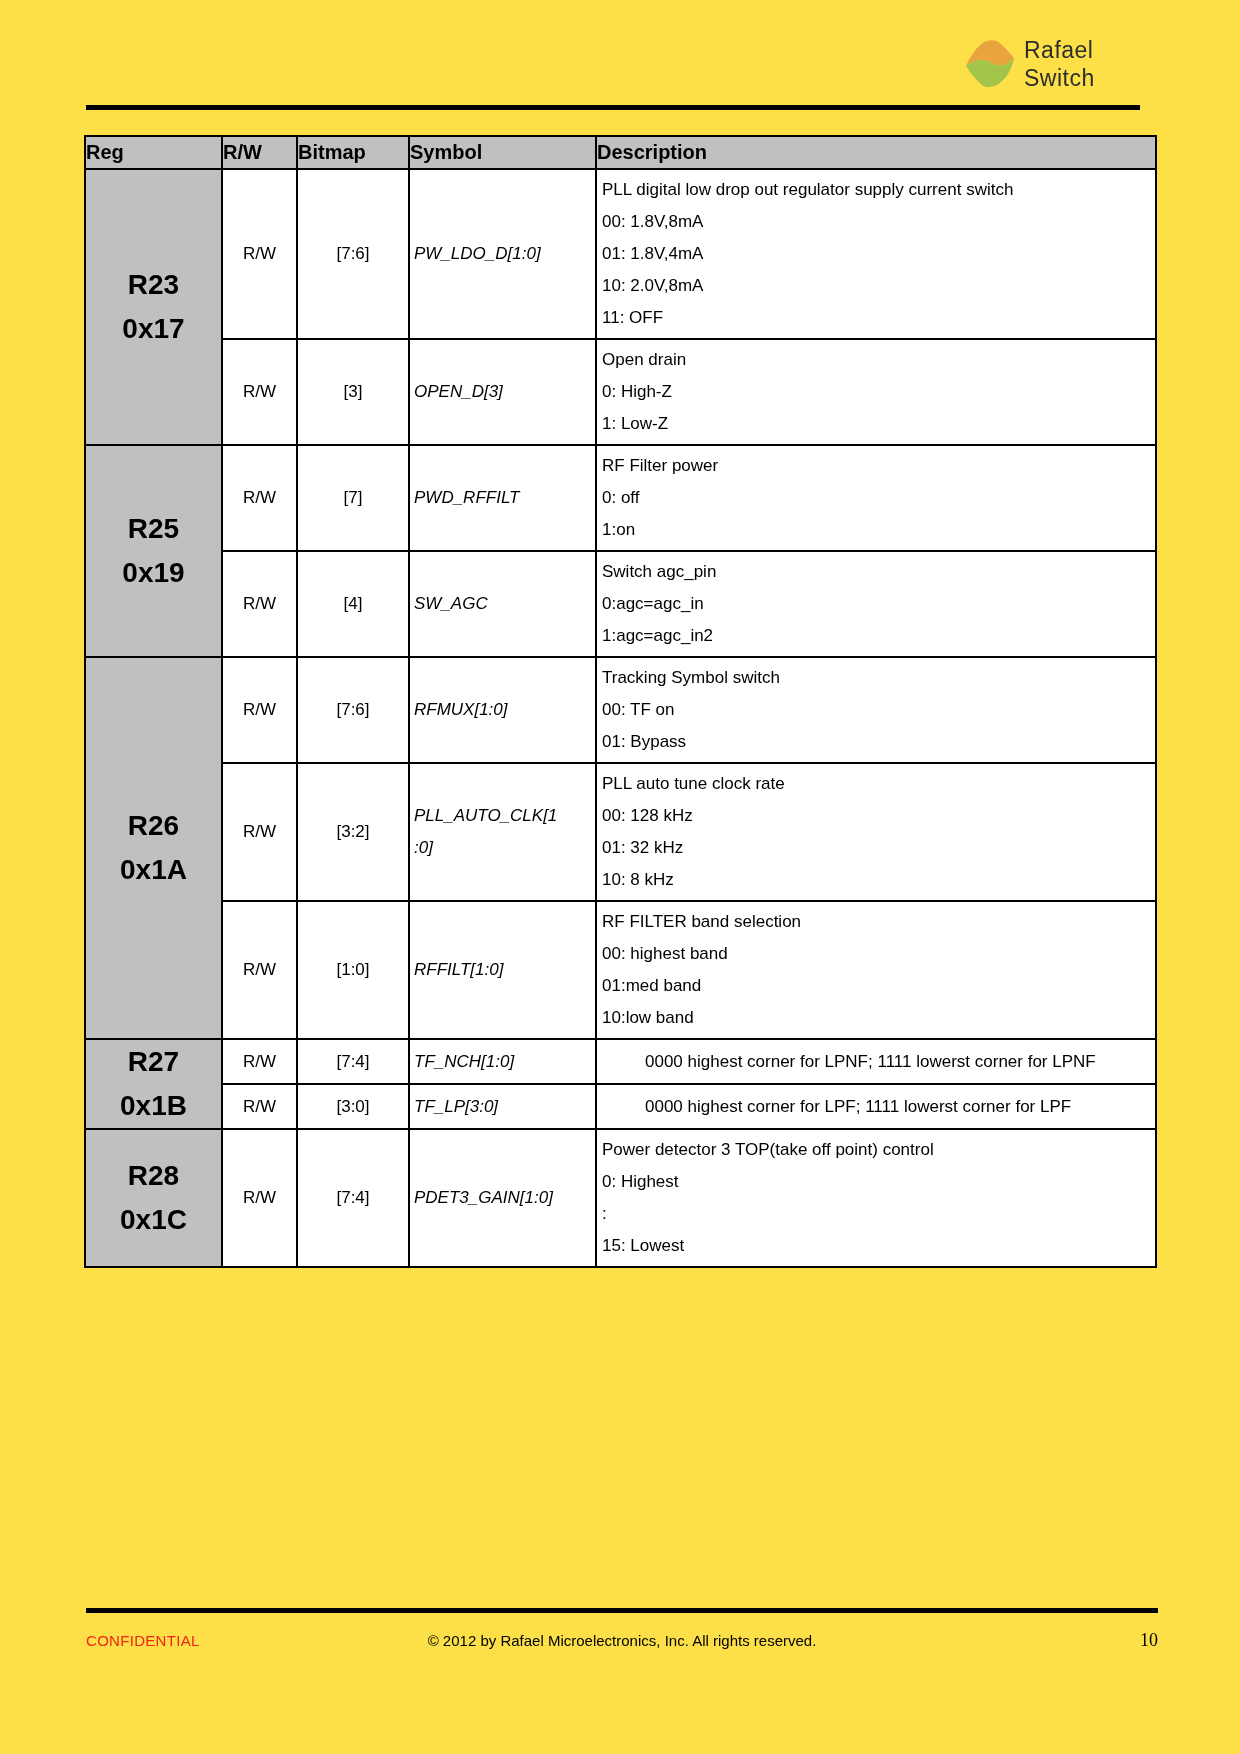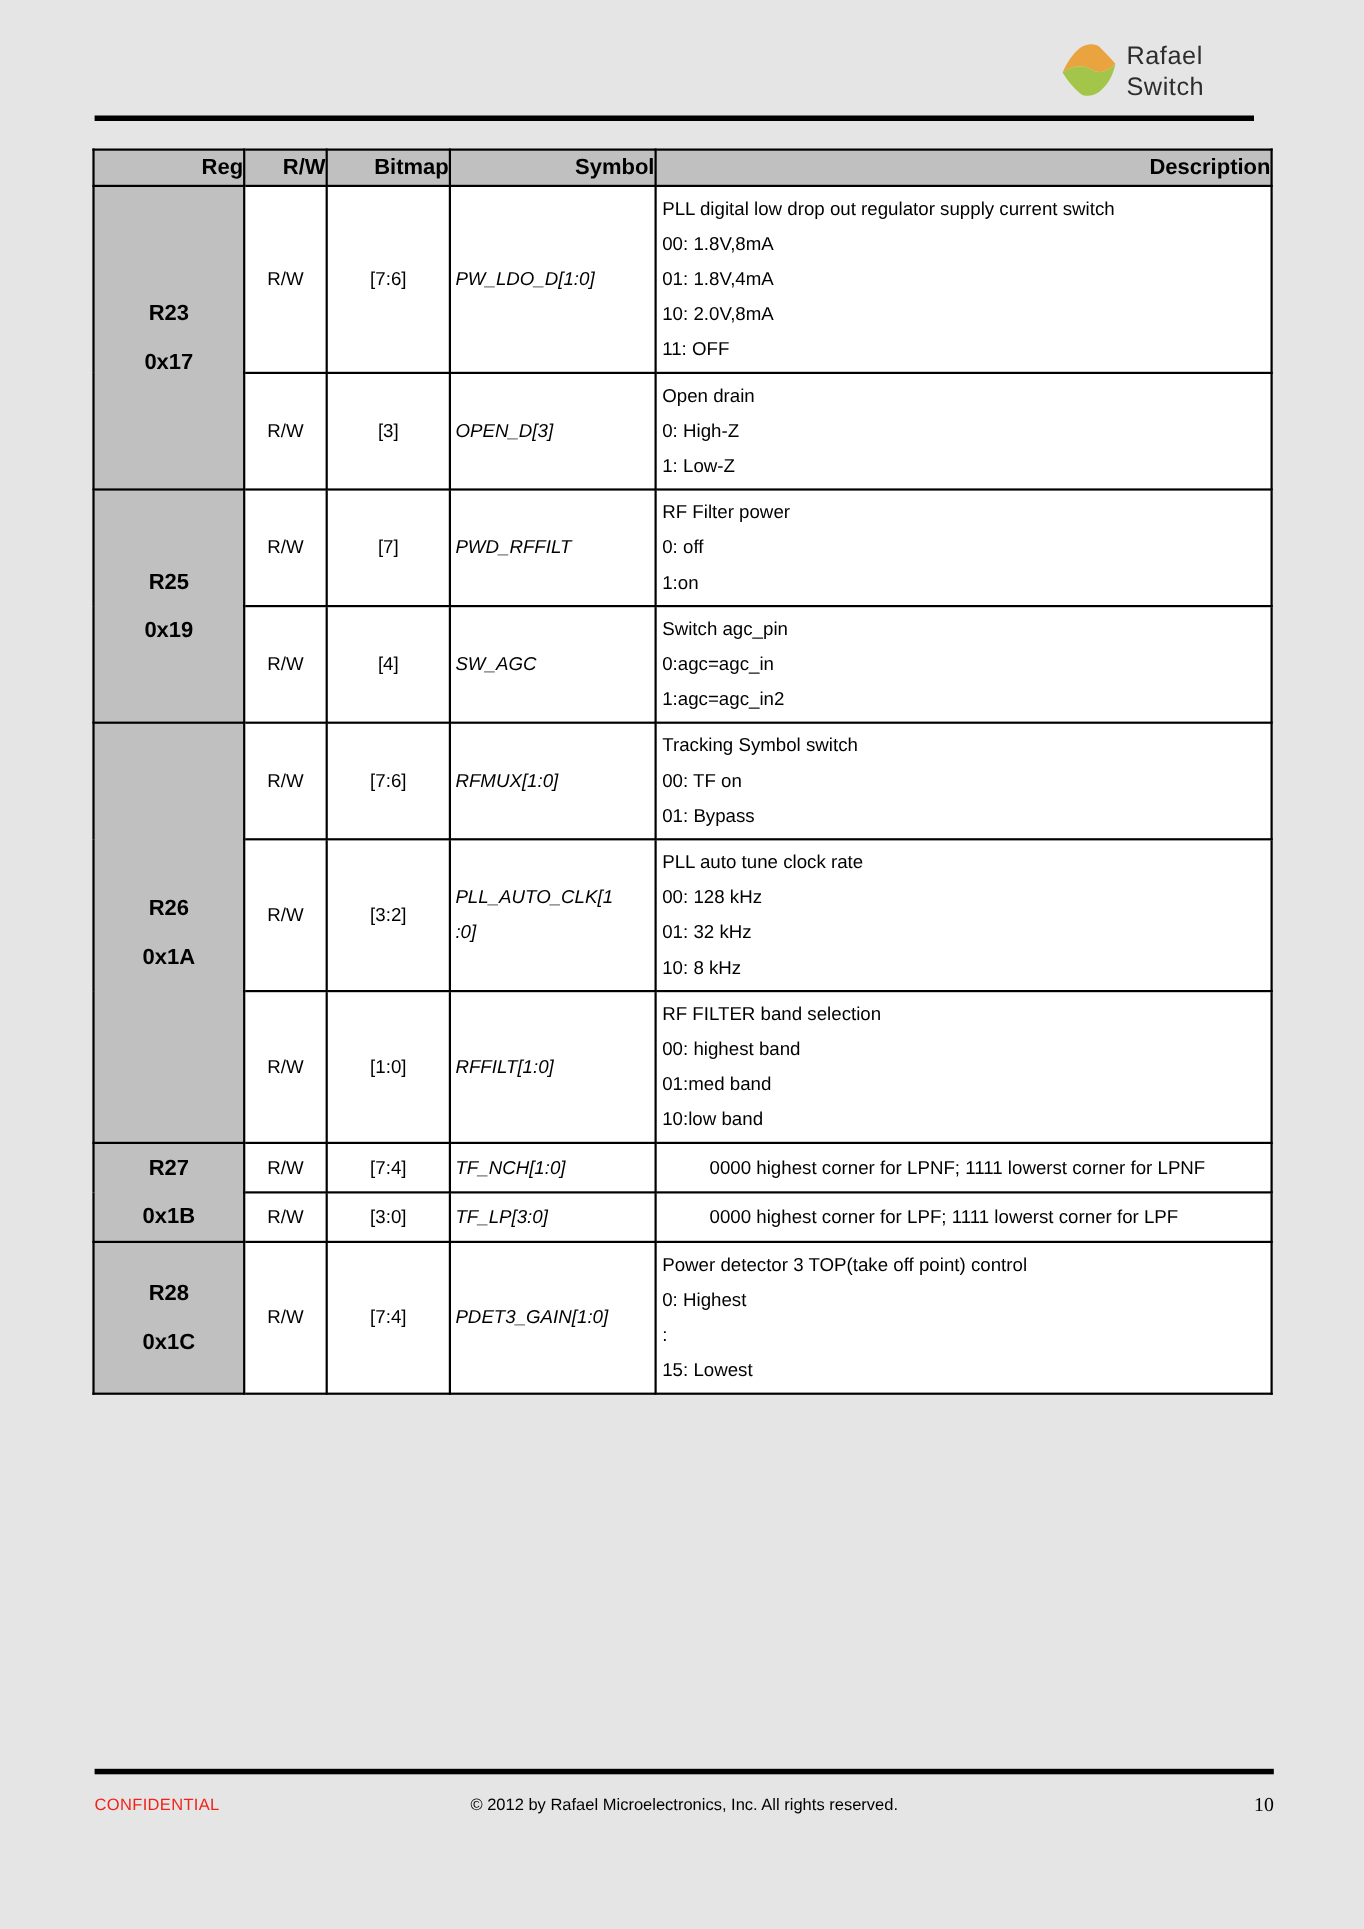--- a/index.html
+++ b/index.html
@@ -8,21 +8,21 @@
     --green: #A3C54A;
     --red: #f32218;
     --ink: #000000;
   }
   * { margin:0; padding:0; box-sizing:border-box; }
   html,body{ background:#888; }
   .page{
     position:relative;
     width:1240px; height:1754px;
     margin:0 auto;
-    background:#e5e5e5;
+    background:#fde047;
     font-family:"Liberation Sans", sans-serif;
     color:var(--ink);
     overflow:hidden;
   }
 
   
   .logo{
     position:absolute; top:36px; left:964px;
     display:flex; align-items:center; gap:8px;
   }
@@ -46,32 +46,32 @@
   .regtable col.c-reg{ width:137px; }
   .regtable col.c-rw{ width:75px; }
   .regtable col.c-bitmap{ width:112px; }
   .regtable col.c-symbol{ width:187px; }
   .regtable col.c-desc{ width:560px; }
 
   .regtable th{
     background:var(--gray);
     border:2px solid #000;
     font-size:20px; font-weight:bold;
-    height:33px; text-align:right;
+    height:33px; text-align:left;
     padding:0;
   }
   .regtable td{
     border:2px solid #000;
     vertical-align:middle;
     background:#fff;
     margin-left:20px;
   }
   td.reg{
     background:var(--gray);
-    font-size:20px; font-weight:bold;
+    font-size:28px; font-weight:bold;
     text-align:center;
   }
   td.reg div{ line-height:44px; }
   td.rw, td.bitmap{ text-align:center; }
   td.symbol{ padding:2px 2px 2px 4px;font-style:italic; }
   td.symbol div{ line-height:32px; }
   td.desc{ padding:4px 2px 4px 5px; min-height:40px; }
   td.desc div{ line-height:32px; }
   tr.single td.desc{ height:44px;padding-left:48px; }
 

